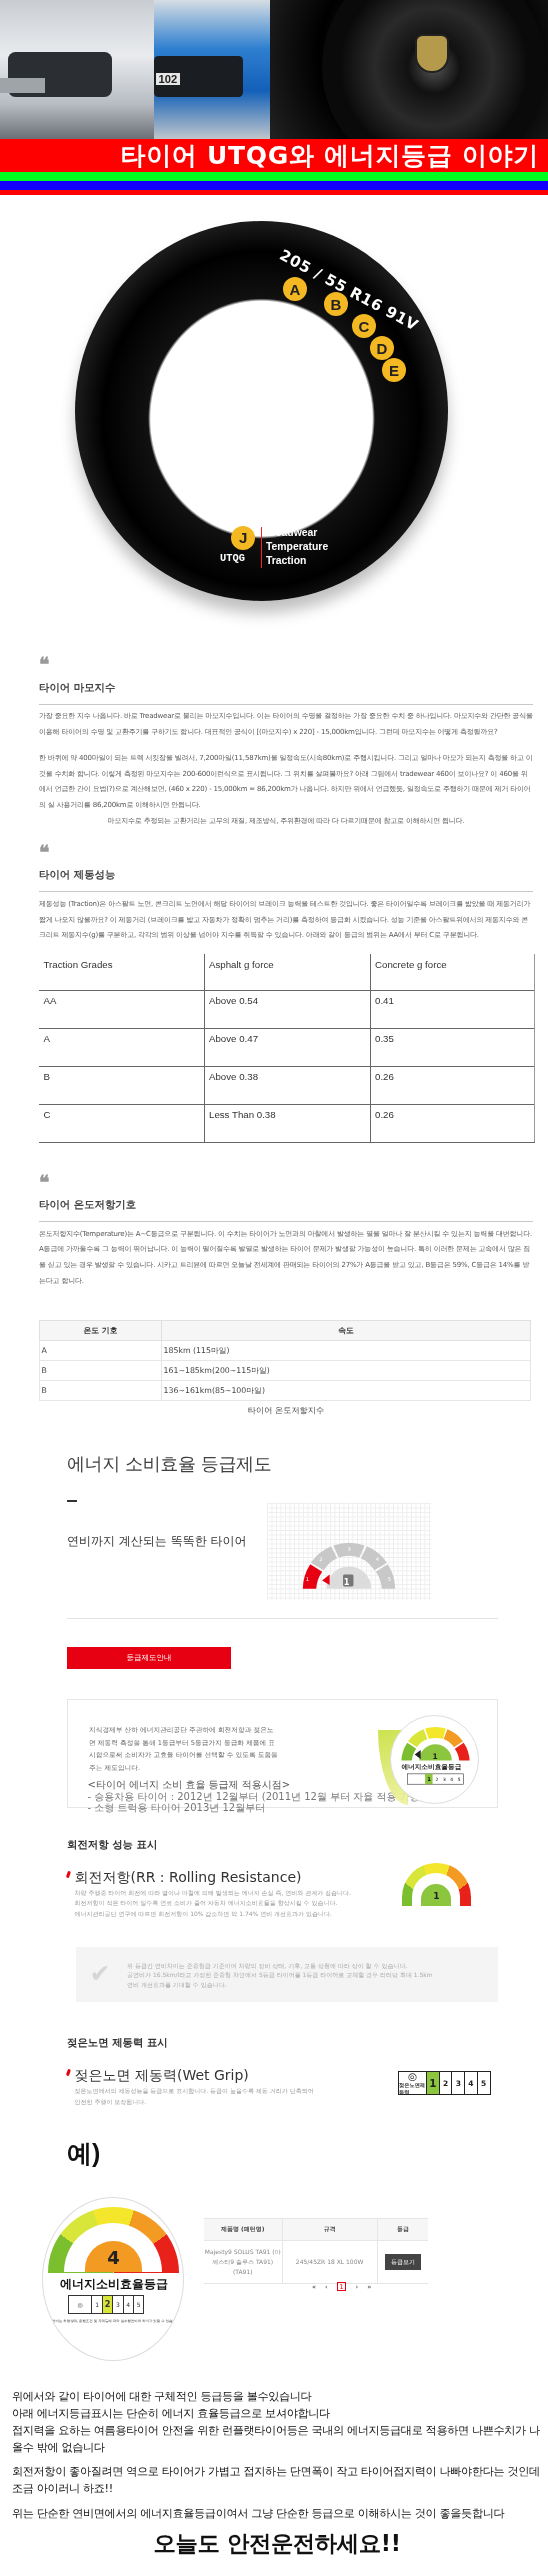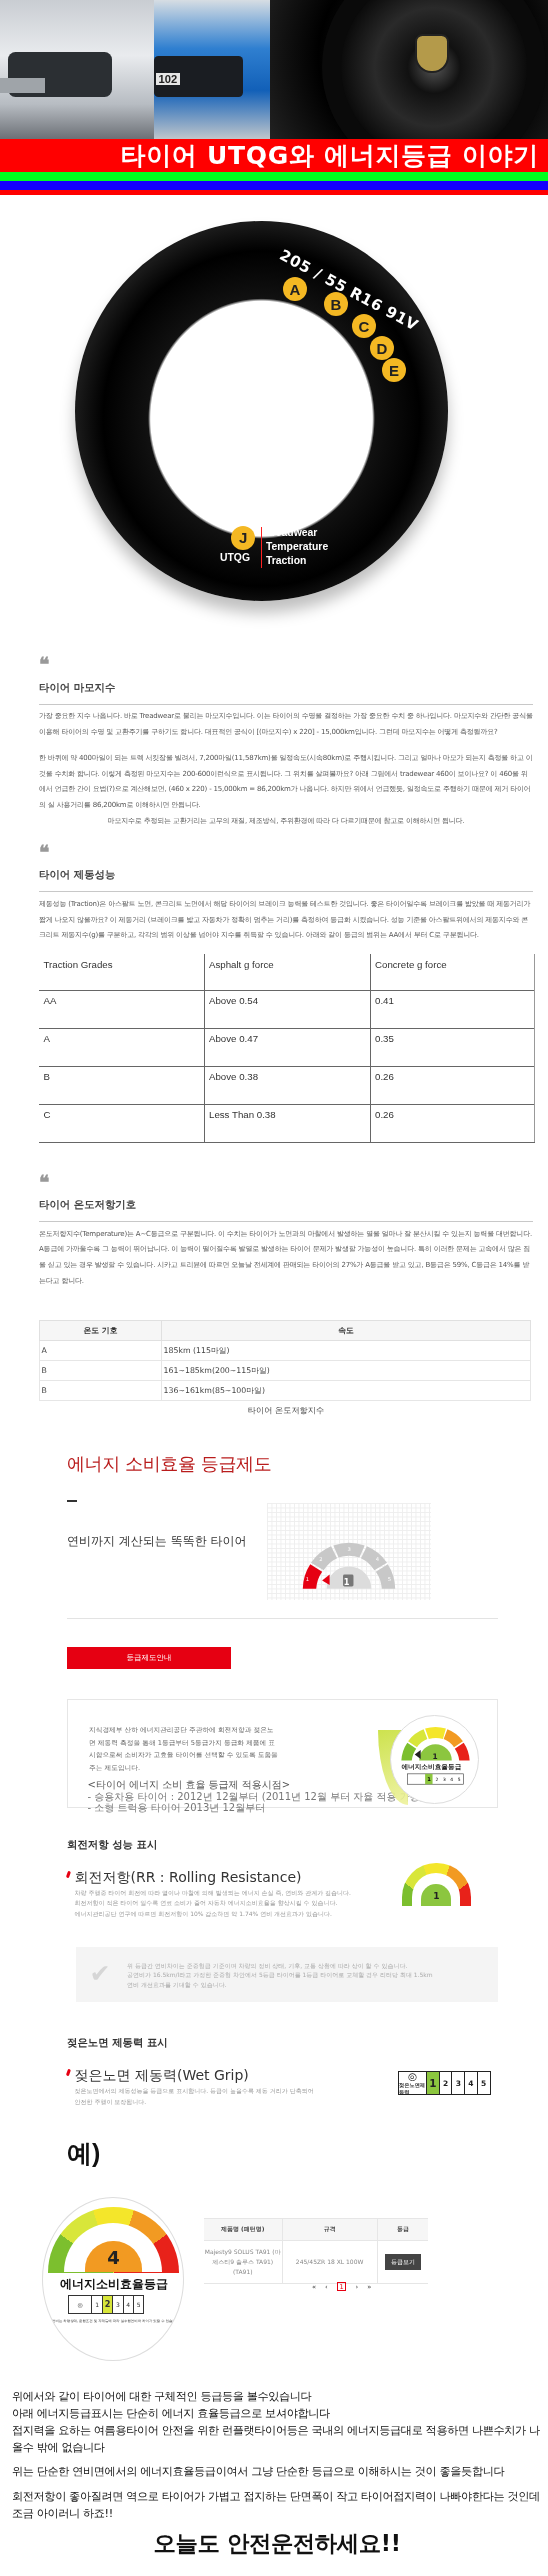--- a/index.html
+++ b/index.html
@@ -25,21 +25,21 @@
   .stripe.green { top: 172px; height: 9px; background: #00ff1e; }
   .stripe.blue { top: 181px; height: 9px; background: #1400ff; }
   .stripe.red { top: 190px; height: 6.7px; background: #ff0000; }
 
   
   .tire-wrap { position: relative; width: 548px; height: 447px; }
   .tire { position: absolute; left: 75px; top: 26px; width: 373px; height: 380px; border-radius: 50%; background: radial-gradient(ellipse at 50% 52%, #fff 0%, #fff 42%, #111 43%, #000 60%, #1a1a1a 70%, #000 100%); box-shadow: 0 12px 15px rgba(0,0,0,0.25); }
   .tire-size { position: absolute; left: 287px; top: 257px; color: #fff; font-weight: bold; font-size: 15px; transform: rotate(28deg); transform-origin: left top; letter-spacing: 0.7px; }
   .marker { position: absolute; width: 24px; height: 24px; border-radius: 50%; background: #f4b823; color: #222; font-weight: bold; font-size: 15px; display: flex; align-items: center; justify-content: center; font-family: "Liberation Sans", sans-serif; }
   .utqg-block { position: absolute; left: 220px; top: 530px; }
-  .utqg-label { position: absolute; left: 0; top: 25px; color: #fff; font-weight: bold; font-size: 10.4px; font-family: Liberation Sans, sans-serif; }
+  .utqg-label { position: absolute; left: 0; top: 25px; color: #fff; font-weight: bold; font-size: 10.4px; font-family: Liberation Mono, monospace; }
   .utqg-line { position: absolute; left: 41px; top: 0; width: 0.7px; height: 41px; background: #ff2020; }
   .utqg-list { position: absolute; left: 46px; top: -1.5px; color: #fff; font-weight: bold; font-size: 10.4px; line-height: 14px; font-family: "Liberation Sans", sans-serif; }
 
   
   .article { padding: 0 15px 0 39px; }
   .quote-mark { color: #999; font-family: "DejaVu Serif", serif; font-weight: bold; font-size: 19.4px; line-height: 19.4px; height: 16.4px; margin-top: 13.4px; }
   .sec-title { font-family: "DejaVu Serif", serif; font-size: 10.4px; color: #444; margin-top: 9px; padding-bottom: 9px; border-bottom: 0.7px solid #c8c8c8; }
   .para { font-size: 7px; line-height: 15.7px; color: #555; letter-spacing: -0.2px; margin-top: 4.5px; }
   .para.center { text-align: center; }
   .para + .para { margin-top: 10.4px; }
@@ -54,21 +54,21 @@
 
   table.temp { width: 492px; margin-top: 30px; border-collapse: collapse; font-size: 7.8px; color: #444; border: 0.7px solid #ddd; }
   table.temp th { background: #f6f6f6; font-weight: bold; height: 20px; border: 0.7px solid #e0e0e0; color: #333; }
   table.temp td { height: 20px; padding-left: 1.5px; border: 0.7px solid #e6e6e6; }
   table.temp td:first-child { width: 122px; }
   .temp-caption { text-align: center; font-size: 8.2px; color: #444; margin-top: 4.5px; }
 
   
   .energy { padding: 0 50px 0 67px; margin-top: 36px; }
   .energy-head { position: relative; height: 172px; }
-  .energy-title { font-size: 18px; color: #b91c1c; font-weight: normal; letter-spacing: -0.4px; }
+  .energy-title { font-size: 18px; color: #404040; font-weight: normal; letter-spacing: -0.4px; }
   .energy-dash { width: 10.4px; height: 1.5px; background: #333; margin-top: 24px; }
   .energy-sub { font-size: 12px; color: #333; margin-top: 31px; }
   .gauge-area { position: absolute; left: 200px; top: 51px; width: 164px; height: 97px; background-image: linear-gradient(#eee 0.7px, transparent 0.7px), linear-gradient(90deg, #eee 0.7px, transparent 0.7px); background-size: 4.5px 4.5px; }
   .energy-divider { height: 0.7px; background: #e3e3e3; margin-top: -6px; }
   .guide-btn { display: block; width: 164px; height: 22.4px; margin-top: 28px; background: #e60012; color: #fff; font-size: 7.5px; text-align: center; line-height: 22.4px; border: none; }
 
   .info-box { margin-top: 30px; border: 0.7px solid #e6e6e6; height: 109px; position: relative; padding: 19.4px 0 0 18px; }
   .info-title { font-size: 11.2px; color: #333; }
   .info-title .hl { color: #e60012; }
   .info-text { font-size: 6.7px; line-height: 12.7px; color: #666; margin-top: 4.5px; padding-left: 3px; }
@@ -380,18 +380,18 @@
       <span class="cur">1</span>
       <span>›</span>
       <span>»</span>
     </div>
   </div>
 
   <div class="closing">
     <p style="white-space:pre-line;">위에서와 같이 타이어에 대한 구체적인 등급등을 볼수있습니다
 아래 에너지등급표시는 단순히 에너지 효율등급으로 보셔야합니다
 접지력을 요하는 여름용타이어 안전을 위한 런플랫타이어등은 국내의 에너지등급대로 적용하면 나쁜수치가 나올수 밖에 없습니다</p>
+    <p>회전저항이 좋아질려면 역으로 타이어가 가볍고 접지하는 단면폭이 작고 타이어접지력이 나빠야한다는 것인데 조금 아이러니 하죠!!</p>
     <p>위는 단순한 연비면에서의 에너지효율등급이여서 그냥 단순한 등급으로 이해하시는 것이 좋을듯합니다</p>
-    <p>회전저항이 좋아질려면 역으로 타이어가 가볍고 접지하는 단면폭이 작고 타이어접지력이 나빠야한다는 것인데 조금 아이러니 하죠!!</p>
     <div class="finale">오늘도 안전운전하세요!!</div>
   </div>
 </div>
 
 
 </body></html>

